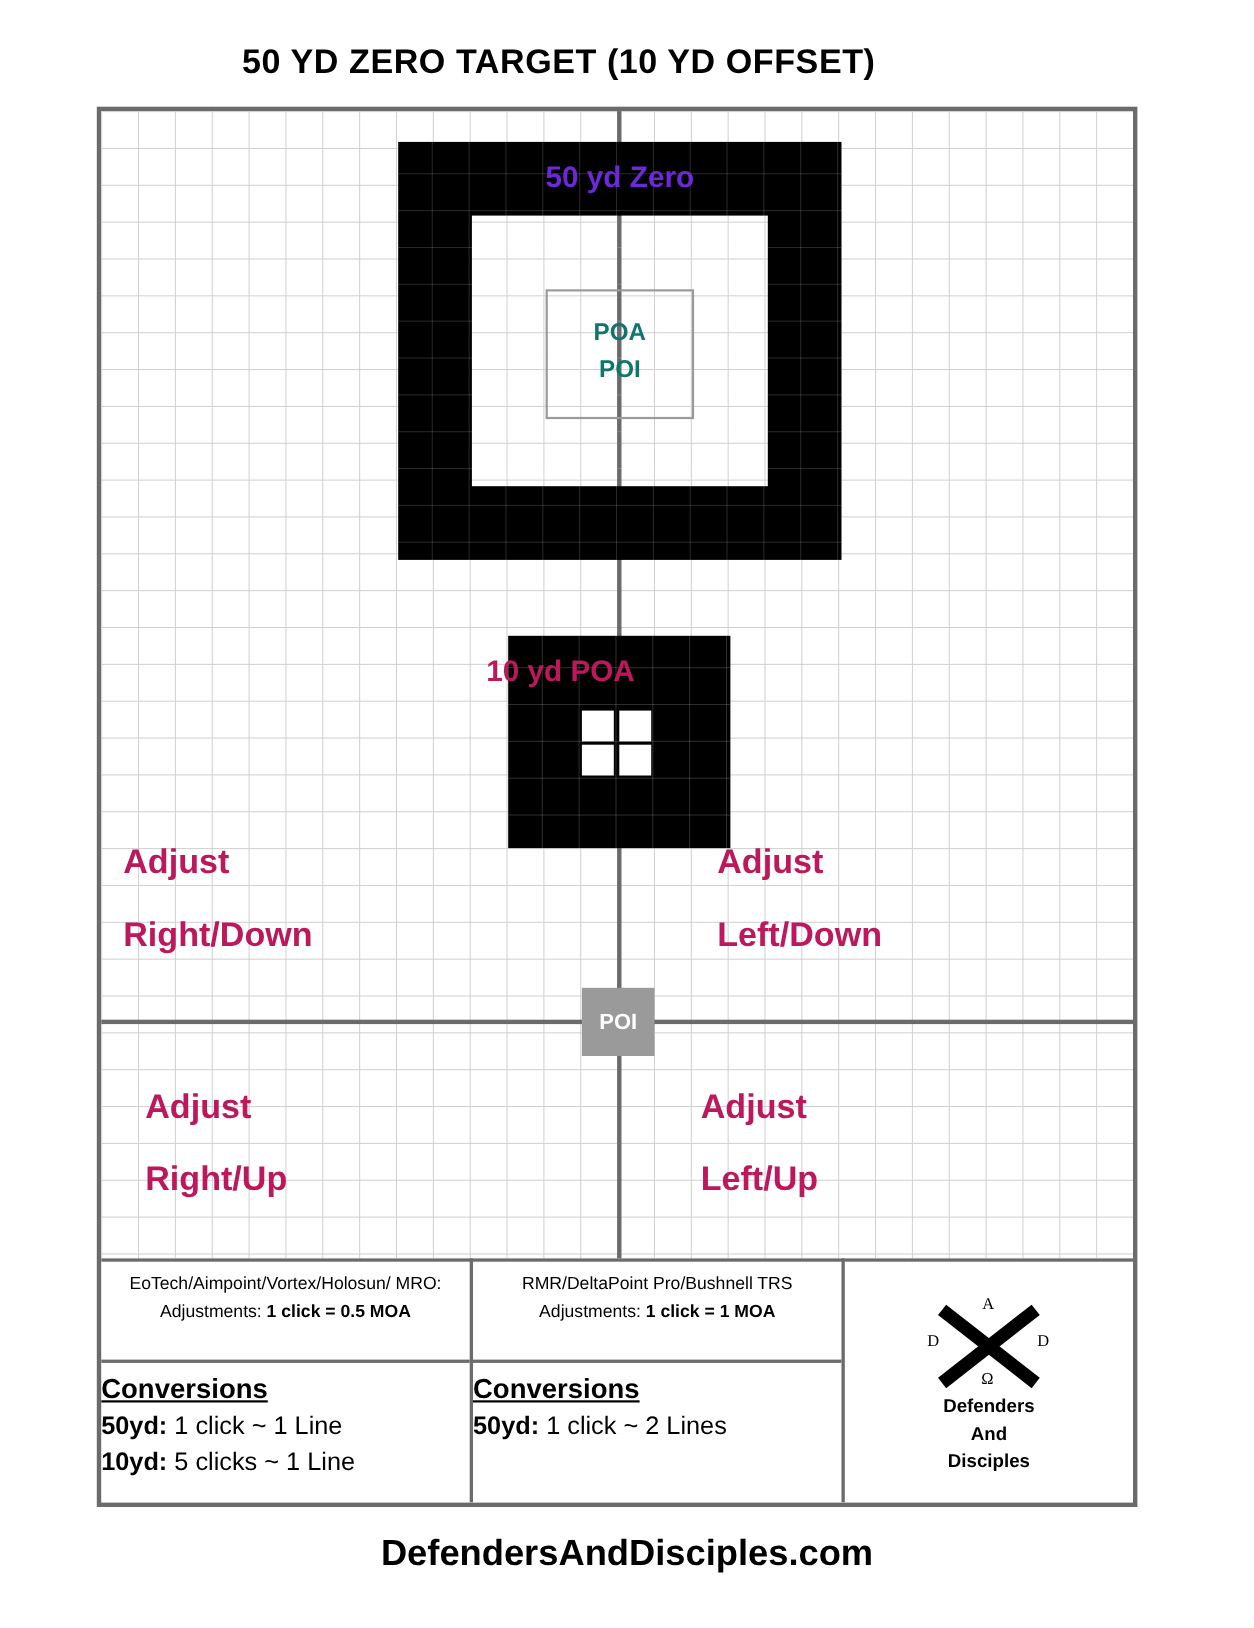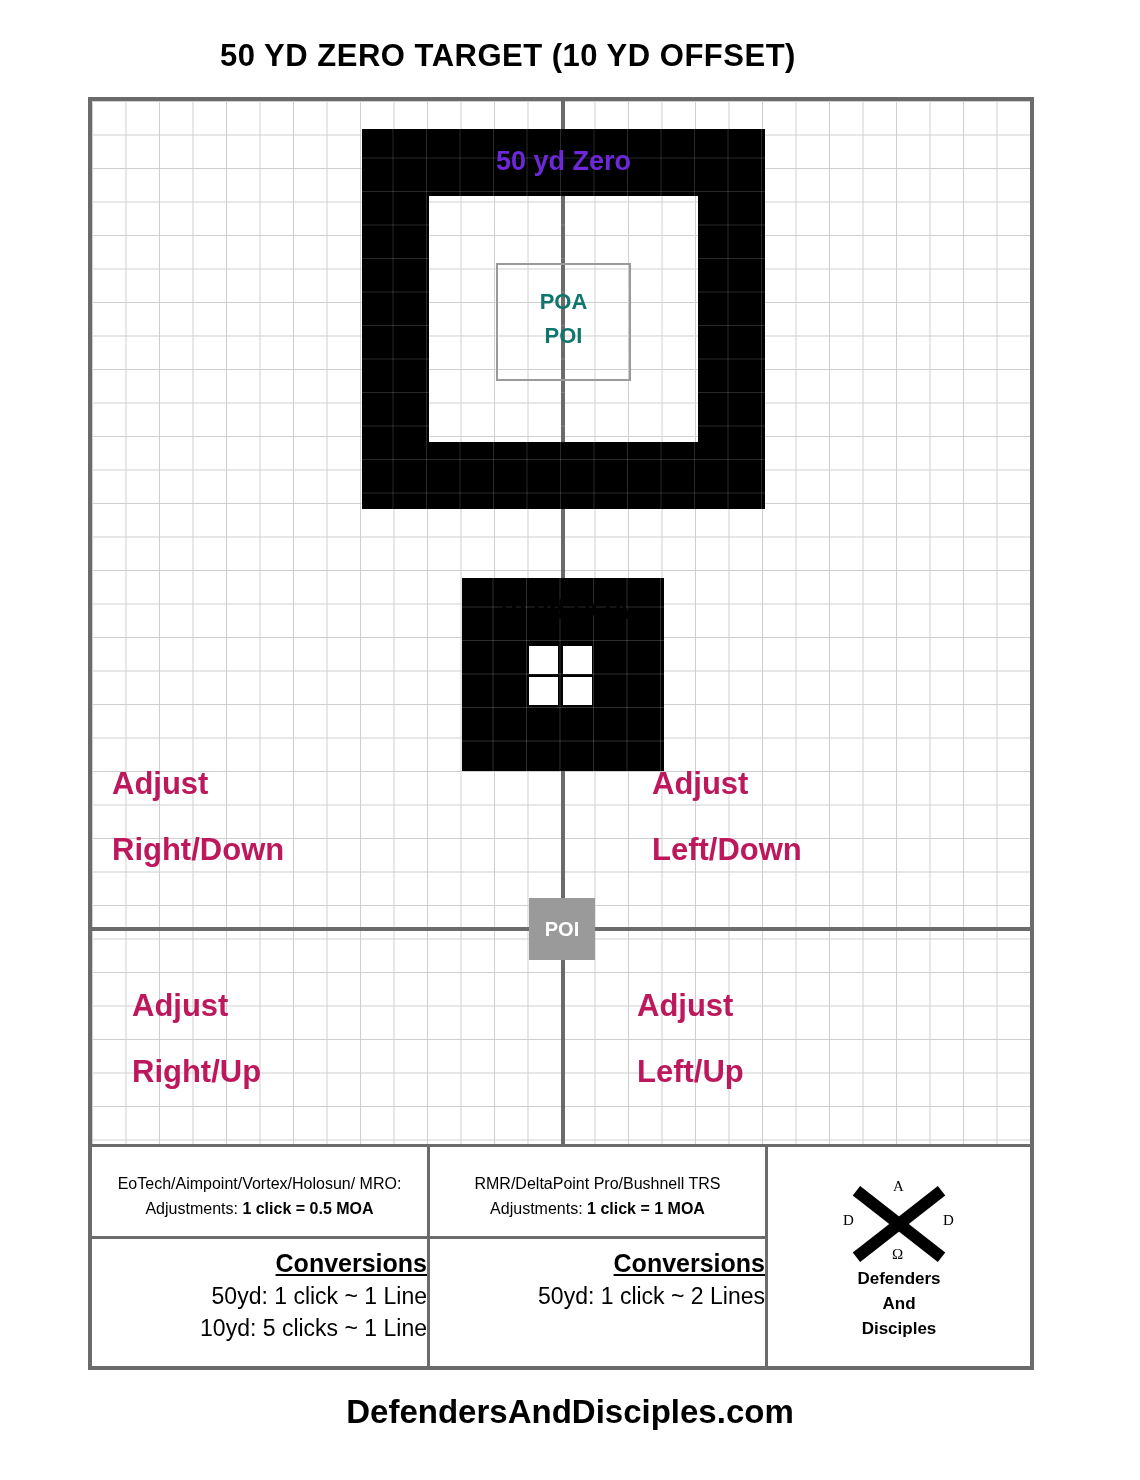--- a/index.html
+++ b/index.html
@@ -120,24 +120,24 @@
     top: 477px;
     width: 202px;
     height: 193px;
     background: #000000;
   }
   .poa-square-label {
     position: absolute;
     left: 350px;
     top: 494px;
     width: 243px;
-    text-align: center;
+    text-align: left;
     font-size: 27px;
     font-weight: bold;
-    color: #000000;
+    color: #be185d;
   }
   .white-cell {
     position: absolute;
     width: 29px;
     height: 28px;
     background: #ffffff;
   }
   .wc1 { left: 437px; top: 545px; }
   .wc2 { left: 471px; top: 545px; }
   .wc3 { left: 437px; top: 576px; }
@@ -221,42 +221,42 @@
     display: flex;
     flex-direction: column;
     align-items: center;
     justify-content: center;
     padding-top: 6px;
   }
   .legend-top {
     height: 92px;
     border-bottom: 3px solid #6b6b6b;
     box-sizing: border-box;
-    padding: 24px 10px 0 10px;
+    padding: 8px 10px 0 10px;
     text-align: center;
     font-size: 16px;
     line-height: 25px;
   }
   .legend-top b { font-weight: bold; }
   .legend-bottom {
     flex: 1;
-    text-align: right;
+    text-align: left;
     padding-top: 6px;
   }
   .conv-title {
     font-size: 25px;
     font-weight: bold;
     text-decoration: underline;
     margin: 4px 0 2px 0;
   }
   .conv-line {
     font-size: 23px;
     margin: 5px 0;
   }
-  .conv-line b { font-weight: normal; }
+  .conv-line b { font-weight: bold; }
   
   .logo-mark {
     position: relative;
     width: 120px;
     height: 86px;
     margin-bottom: 2px;
   }
   .logo-mark .bar {
     position: absolute;
     left: 6px;

